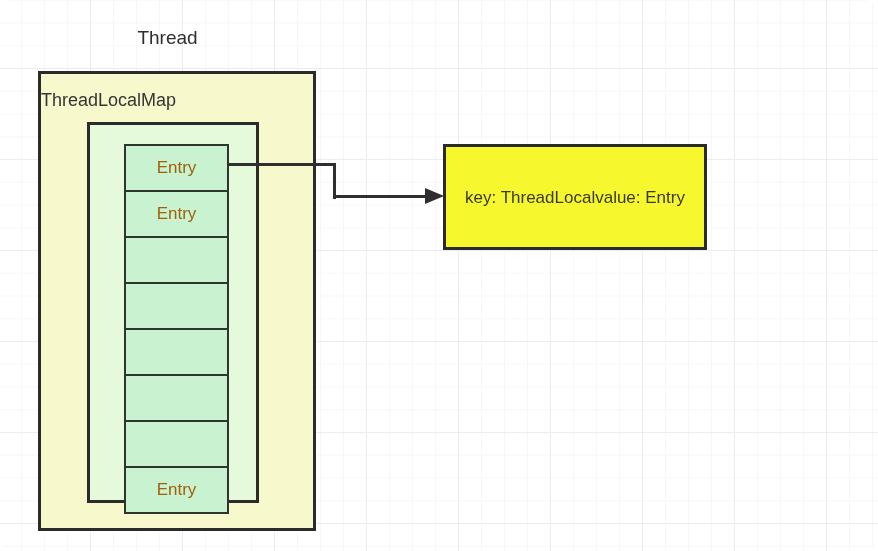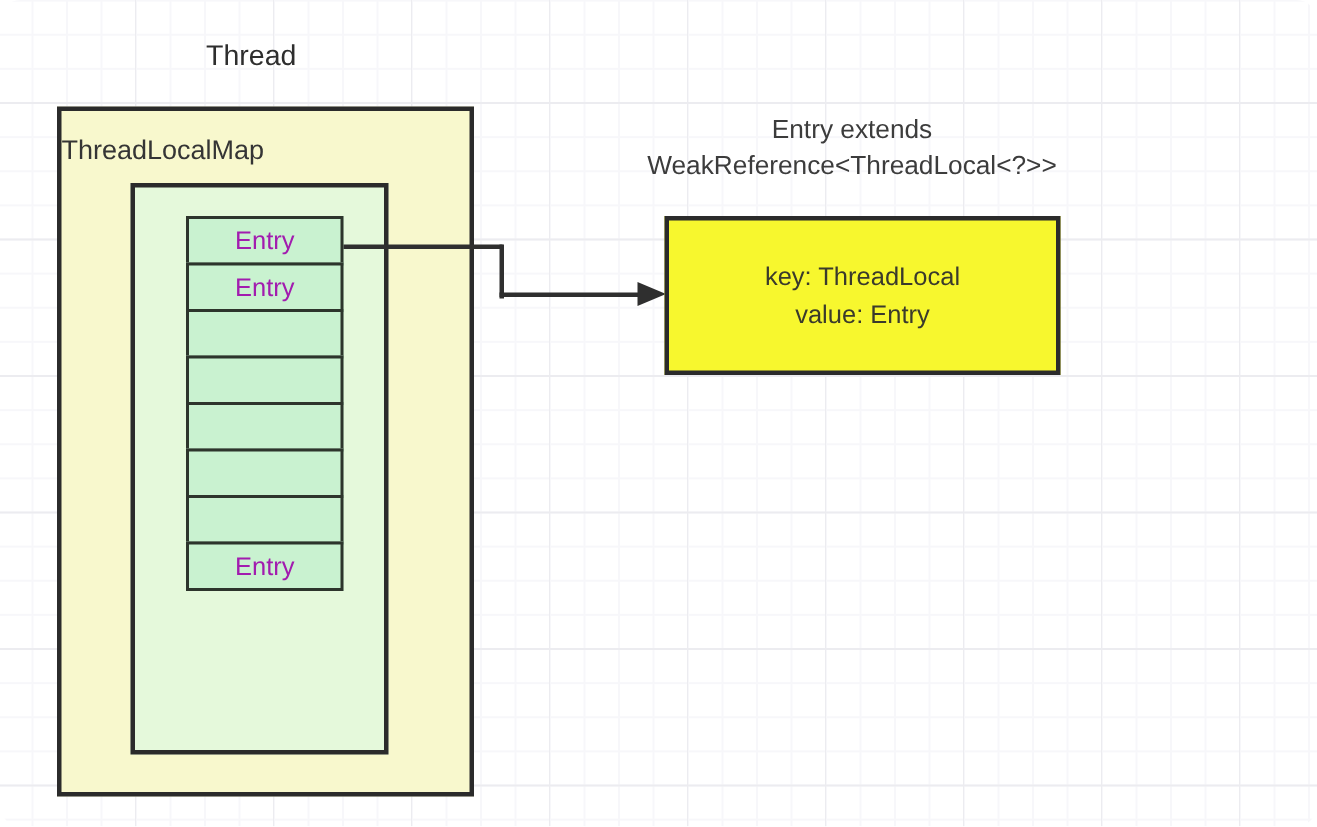--- a/index.html
+++ b/index.html
@@ -34,44 +34,44 @@
     position:absolute;left:0;top:16px;width:100%;text-align:left;
     font-size:18px;color:#353535;
   }
   .map-box{
     position:absolute;left:46px;top:48px;width:172px;height:381px;
     box-sizing:border-box;border:3px solid var(--border);
     background:var(--map-fill);
   }
   .entries{position:absolute;left:34px;top:19px;width:105px;}
   .entry-cell{
-    box-sizing:border-box;width:105px;height:33px;
+    box-sizing:border-box;width:105px;height:48px;
     border:2px solid #2d352c;background:var(--entry-fill);
     display:flex;align-items:center;justify-content:center;
-    font-size:17px;color:#a21caf;text-align:right;
+    font-size:17px;color:#a16207;text-align:right;
   }
   .entry-cell + .entry-cell{margin-top:-2px;}
   .arrow-seg{position:absolute;background:#2f2f2f;}
   .seg-h1{left:229px;top:163px;width:106px;height:3px;}
   .seg-v{left:333px;top:163px;width:3px;height:36px;}
   .seg-h2{left:333px;top:195px;width:93px;height:3px;}
   .arrow-head{
     position:absolute;left:425px;top:188px;width:0;height:0;
     border-top:8.5px solid transparent;border-bottom:8.5px solid transparent;
     border-left:19px solid #2f2f2f;
   }
   .detail-heading{
     position:absolute;left:398px;top:74px;width:340px;text-align:center;
     font-size:17.5px;line-height:24px;color:#3c3c3c;
   }
   .detail-box{
     position:absolute;left:443px;top:144px;width:264px;height:106px;
     box-sizing:border-box;border:3px solid var(--border);
     background:var(--detail-fill);
-    display:flex;flex-direction:column;align-items:center;justify-content:center;
+    display:flex;flex-direction:row;align-items:center;justify-content:center;
     font-size:17px;line-height:25px;color:#3a3a2c;text-align:center;
   }
 </style>
 </head>
 <body>
 
 <div class="canvas">
 
   <div class="thread-label">Thread</div>
 
@@ -90,23 +90,19 @@
           <div class="entry-cell">Entry</div>
         </div>
     </div>
   </div>
 
   <div class="arrow-seg seg-h1"></div>
   <div class="arrow-seg seg-v"></div>
   <div class="arrow-seg seg-h2"></div>
   <div class="arrow-head"></div>
 
-  <div class="detail-heading">
-    <div>Entry extends</div>
-    <div>WeakReference&lt;ThreadLocal&lt;?&gt;&gt;</div>
-  </div>
 
   <div class="detail-box">
     <div>key: ThreadLocal</div>
     <div>value: Entry</div>
   </div>
 
 </div>
 
 </body></html>

